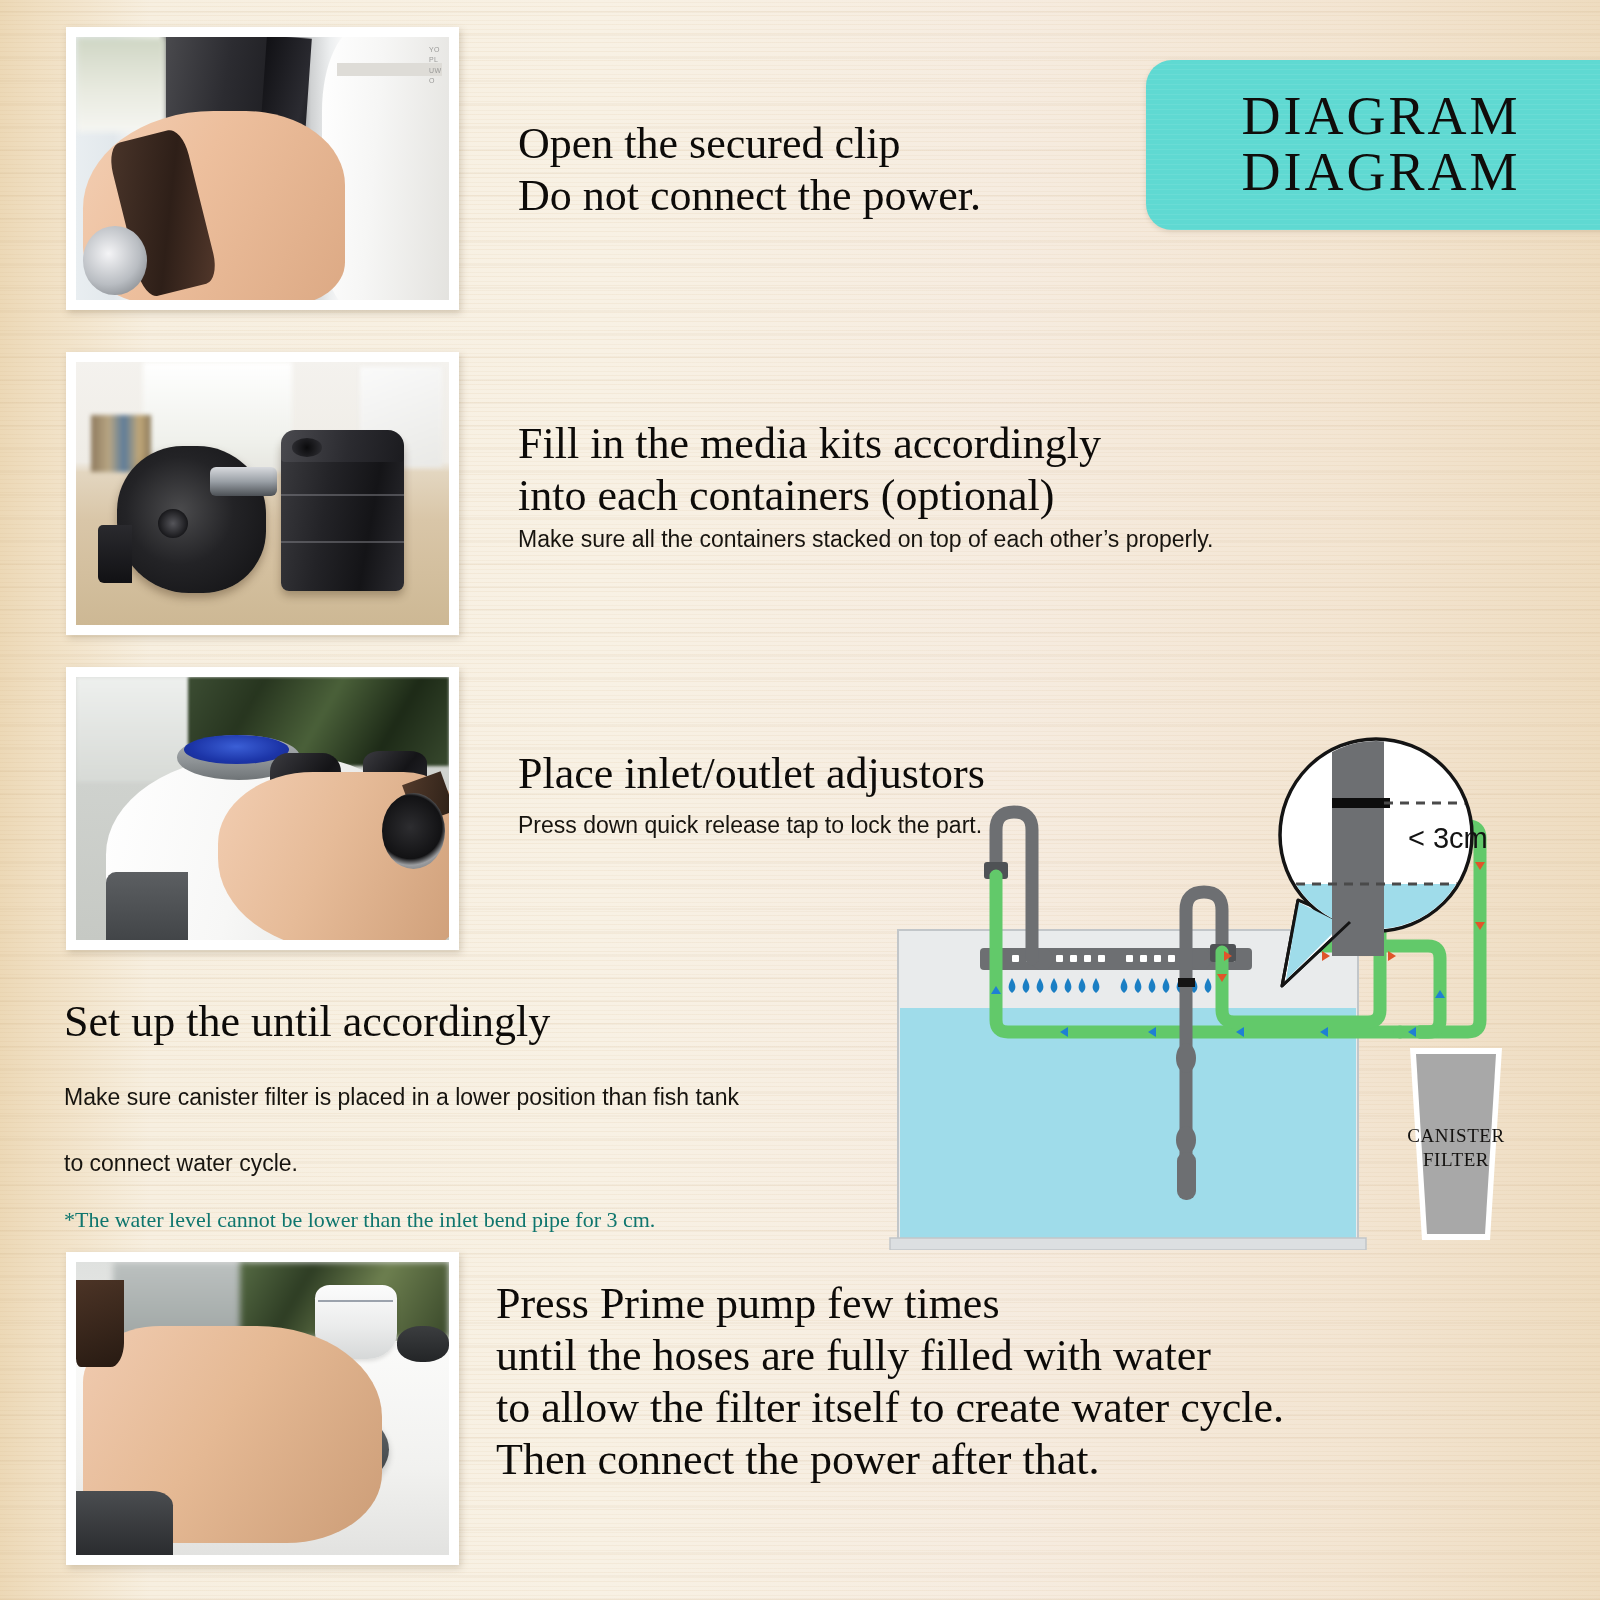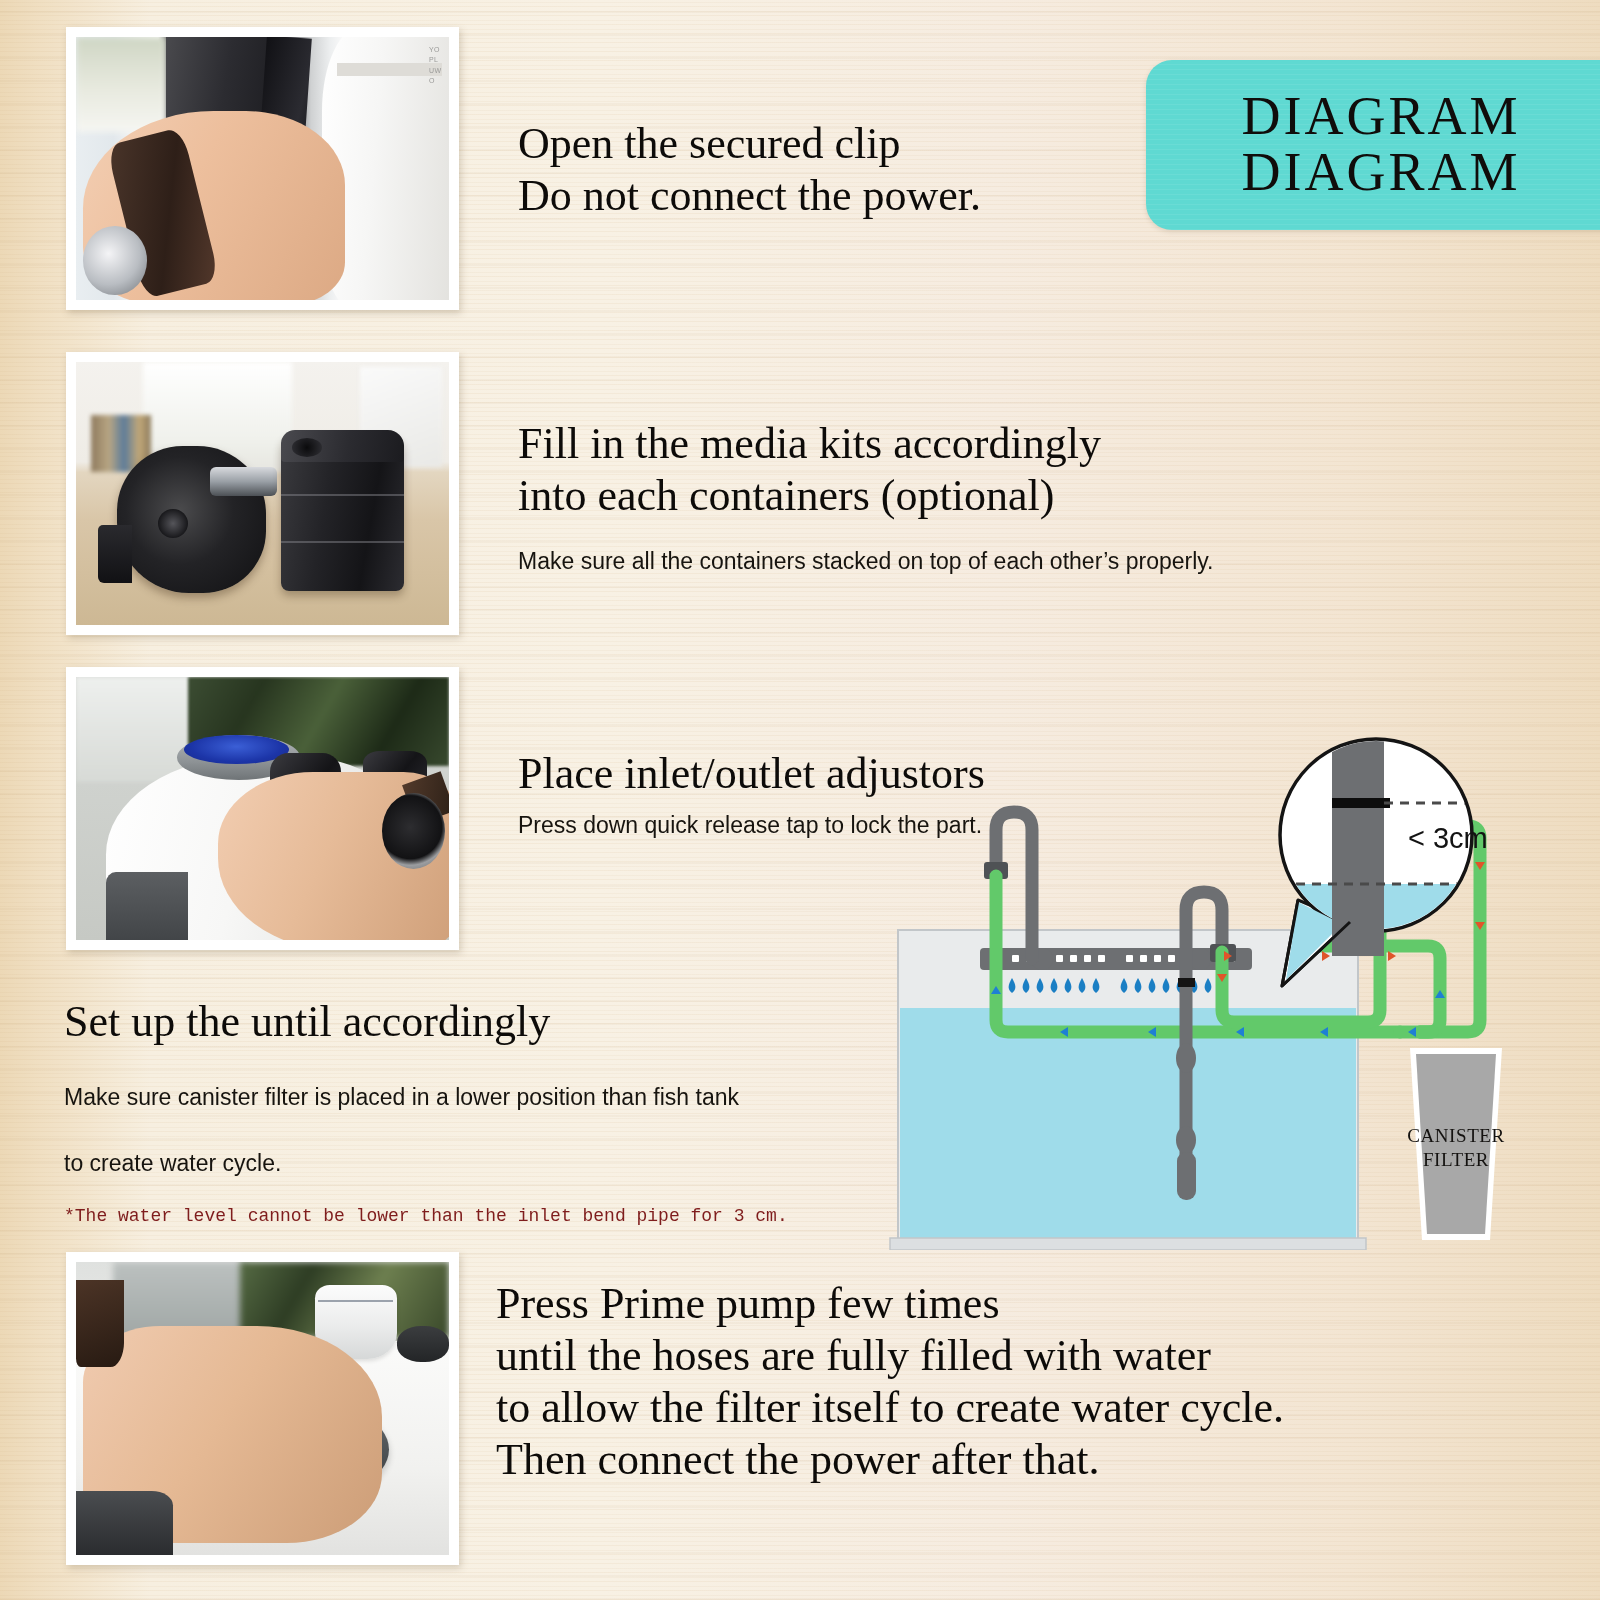--- a/index.html
+++ b/index.html
@@ -346,30 +346,30 @@
     white-space: nowrap;
   }
   .step-sub {
     font-family: "Liberation Sans", sans-serif;
     font-size: 23px;
     line-height: 1.5;
     color: #17140f;
     white-space: nowrap;
   }
   .step-warn {
-    font-family: Liberation Mono, monospace;
-    font-size: 18px;
+    font-family: Liberation Serif, serif;
+    font-size: 22px;
     line-height: 1.5;
-    color: #7f1d1d;
+    color: #0f766e;
     white-space: nowrap;
   }
 
   #text-step-1 { position: absolute; left: 518px; top: 118px; }
   #text-step-2 { position: absolute; left: 518px; top: 418px; }
-  #text-step-2 .step-sub { margin-top: 22px; }
+  #text-step-2 .step-sub { margin-top: 0; }
   #text-step-3 { position: absolute; left: 518px; top: 748px; }
   #text-step-3 .step-sub { margin-top: 8px; }
   #text-step-4 { position: absolute; left: 64px; top: 996px; }
   #text-step-4 .step-sub { margin-top: 32px; }
   #text-step-4 .step-warn { margin-top: 22px; }
   #text-step-5 { position: absolute; left: 496px; top: 1278px; }
   #text-step-5 .gap { }
 
   
   #diagram {
@@ -477,21 +477,21 @@
 </div>
 
 <div id="text-step-3">
   <div class="step-heading">Place inlet/outlet adjustors</div>
   <div class="step-sub">Press down quick release tap to lock the part.</div>
 </div>
 
 <div id="text-step-4">
   <div class="step-heading">Set up the until accordingly</div>
   <div class="step-sub">Make sure canister filter is placed in a lower position than fish tank</div>
-  <div class="step-sub">to create water cycle.</div>
+  <div class="step-sub">to connect water cycle.</div>
   <div class="step-warn">*The water level cannot be lower than the inlet bend pipe for 3 cm.</div>
 </div>
 
 <div id="text-step-5">
   <div class="step-heading">Press Prime pump few times</div>
   <div class="step-heading">until the hoses are fully filled with water</div>
   <div class="step-heading">to allow the filter itself  to create water cycle.</div>
   <div class="step-heading gap">Then connect the power after that.</div>
 </div>
 

